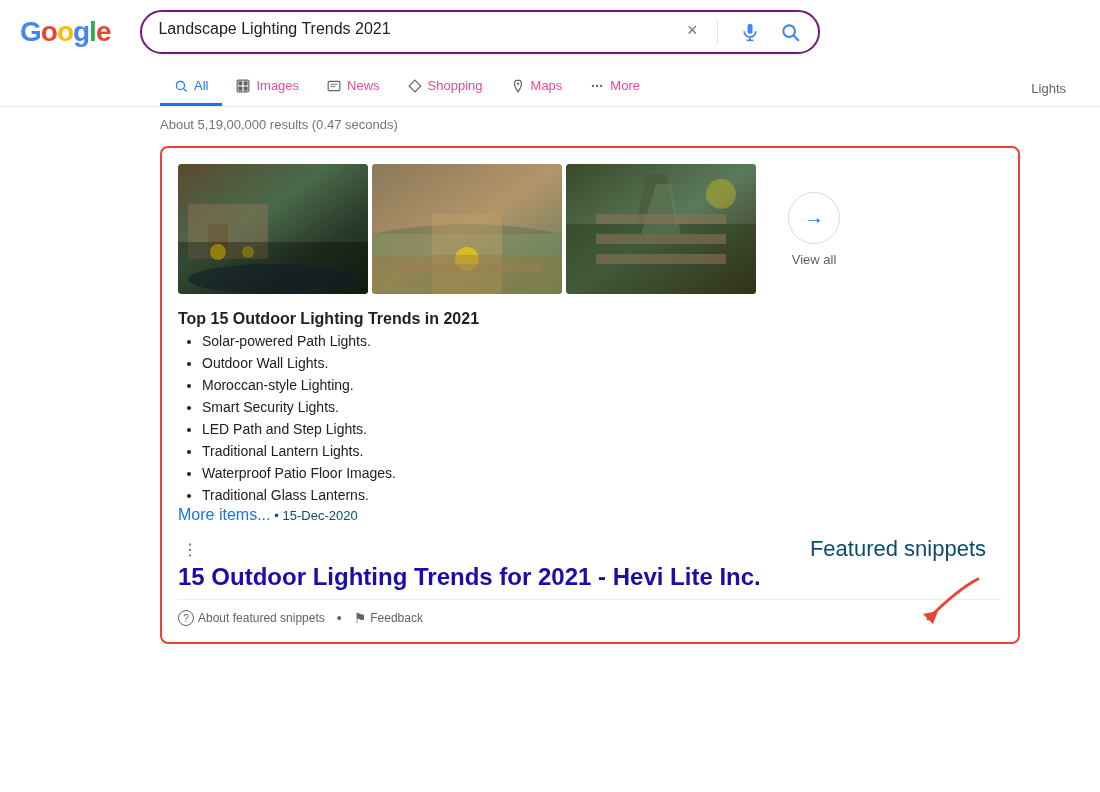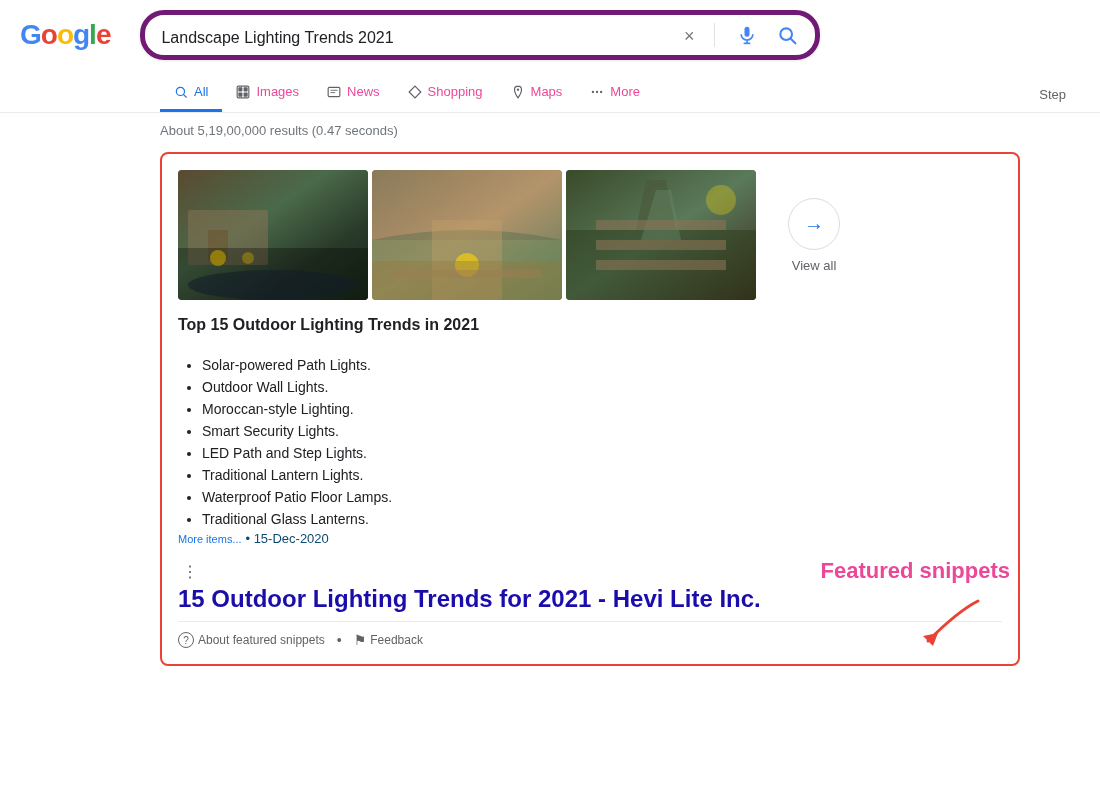--- a/index.html
+++ b/index.html
@@ -8,21 +8,21 @@
     
     .header { display: flex; align-items: center; padding: 10px 20px; gap: 20px; }
     .google-logo { display: flex; align-items: center; font-size: 28px; font-weight: bold; letter-spacing: -1px; margin-right: 10px; }
     .logo-g { color: #4285F4; }
     .logo-o1 { color: #EA4335; }
     .logo-o2 { color: #FBBC05; }
     .logo-g2 { color: #4285F4; }
     .logo-l { color: #34A853; }
     .logo-e { color: #EA4335; }
 
-    .search-bar-wrap { flex: 1; max-width: 680px; display: flex; align-items: flex-end; border: 5px solid #701a75; border-radius: 24px; padding: 8px 16px; gap: 16px; box-shadow: 0 1px 3px rgba(0,0,0,0.1); }
+    .search-bar-wrap { flex: 1; max-width: 680px; display: flex; align-items: flex-start; border: 2px solid #701a75; border-radius: 24px; padding: 8px 16px; gap: 16px; box-shadow: 0 1px 3px rgba(0,0,0,0.1); }
     .search-input { flex: 1; border: none; outline: none; font-size: 16px; color: #202124; background: transparent; }
     .search-icon-btn { background: none; border: none; cursor: pointer; padding: 2px; display: flex; align-items: center; }
     .clear-icon { color: #70757a; font-size: 18px; cursor: pointer; }
     .icon-sep { width: 1px; height: 24px; background: #dfe1e5; margin: 0 4px; }
 
     
     .nav-tabs { display: flex; align-items: flex-end; padding: 4px 20px 0 160px; border-bottom: 1px solid #ebebeb; gap: 0; }
     .nav-tab { display: flex; align-items: center; gap: 6px; padding: 10px 14px; cursor: pointer; color: #ec4899; font-size: 13px; border-bottom: 3px solid transparent; text-decoration: none; white-space: nowrap; }
     .nav-tab.active { color: #1a73e8; border-bottom: 3px solid #1a73e8; }
     .tools-tab { margin-left: auto; padding: 10px 14px; color: #5f6368; cursor: pointer; font-size: 13px; }
@@ -45,30 +45,30 @@
     
     .img1::after { content: ''; position: absolute; bottom: 0; left: 0; right: 0; height: 40%; background: rgba(0,0,0,0.3); }
     .img2::after { content: ''; position: absolute; bottom: 0; left: 0; right: 0; height: 30%; background: rgba(150,120,60,0.4); }
 
     .view-all-btn { display: flex; flex-direction: column; align-items: center; gap: 8px; margin-left: 20px; }
     .view-all-circle { width: 52px; height: 52px; border-radius: 50%; border: 1px solid #dadce0; display: flex; align-items: center; justify-content: center; cursor: pointer; }
     .arrow-right { color: #1a73e8; font-size: 20px; }
     .view-all-text { color: #5f6368; font-size: 13px; }
 
     
-    .snippet-title { font-size: 16px; font-weight: bold; color: #202124; margin-bottom: 20px; }
+    .snippet-title { font-size: 16px; font-weight: bold; color: #202124; margin-bottom: 2px; }
     .snippet-list { list-style: disc; padding-left: 24px; margin-bottom: 0; }
     .snippet-list li { padding: 3px 0; font-size: 14px; color: #202124; }
 
-    .more-items { color: #1a73e8; font-size: 11px; cursor: pointer; display: inline; }
+    .more-items { color: #1a73e8; font-size: 16px; cursor: pointer; display: inline; }
     .date-text { color: #0c4a6e; font-size: 13px; }
     .more-date-row { margin-bottom: 16px; }
 
     
-    .featured-snippets-label { position: absolute; right: 8px; bottom: 80px; color: #ec4899; font-size: 22px; font-weight: bold; }
+    .featured-snippets-label { position: absolute; right: 32px; bottom: 80px; color: #0c4a6e; font-size: 22px; font-weight: normal; }
 
     
     .result-url-row { display: flex; align-items: center; gap: 6px; margin-bottom: 4px; }
     .result-url { color: #5f6368; font-size: 13px; }
     .result-menu-dots { color: #5f6368; cursor: pointer; font-size: 16px; margin-left: 4px; }
     .result-title-link { color: #1a0dab; font-size: 24px; text-decoration: none; cursor: pointer; font-weight: bold; }
 
     
     .arrow-annotation { position: absolute; right: 30px; bottom: 10px; }
     .arrow-svg { width: 100px; height: 60px; }
@@ -154,21 +154,21 @@
     <span>Maps</span>
   </a>
   <a class="nav-tab">
     <svg width="14" height="14" viewBox="0 0 24 24">
       <circle cx="5" cy="12" r="2" fill="#5f6368"></circle>
       <circle cx="12" cy="12" r="2" fill="#5f6368"></circle>
       <circle cx="19" cy="12" r="2" fill="#5f6368"></circle>
     </svg>
     <span>More</span>
   </a>
-  <span class="tools-tab">Step</span>
+  <span class="tools-tab">Lights</span>
 </nav>
 
 <div class="results-area">
   <div class="results-count">About 5,19,00,000 results (0.47 seconds)</div>
 
   <div class="featured-snippet">
 
     
     <div class="images-row">
       <div class="img-grid">
@@ -239,21 +239,21 @@
     <div class="snippet-title">Top 15 Outdoor Lighting Trends in 2021</div>
 
     
     <ul class="snippet-list">
       <li>Solar-powered Path Lights.</li>
       <li>Outdoor Wall Lights.</li>
       <li>Moroccan-style Lighting.</li>
       <li>Smart Security Lights.</li>
       <li>LED Path and Step Lights.</li>
       <li>Traditional Lantern Lights.</li>
-      <li>Waterproof Patio Floor Lamps.</li>
+      <li>Waterproof Patio Floor Images.</li>
       <li>Traditional Glass Lanterns.</li>
     </ul>
 
     
     <div class="more-date-row">
       <span class="more-items">More items...</span>
       <span class="date-text"> • <span>15-Dec-2020</span></span>
     </div>
 
     

